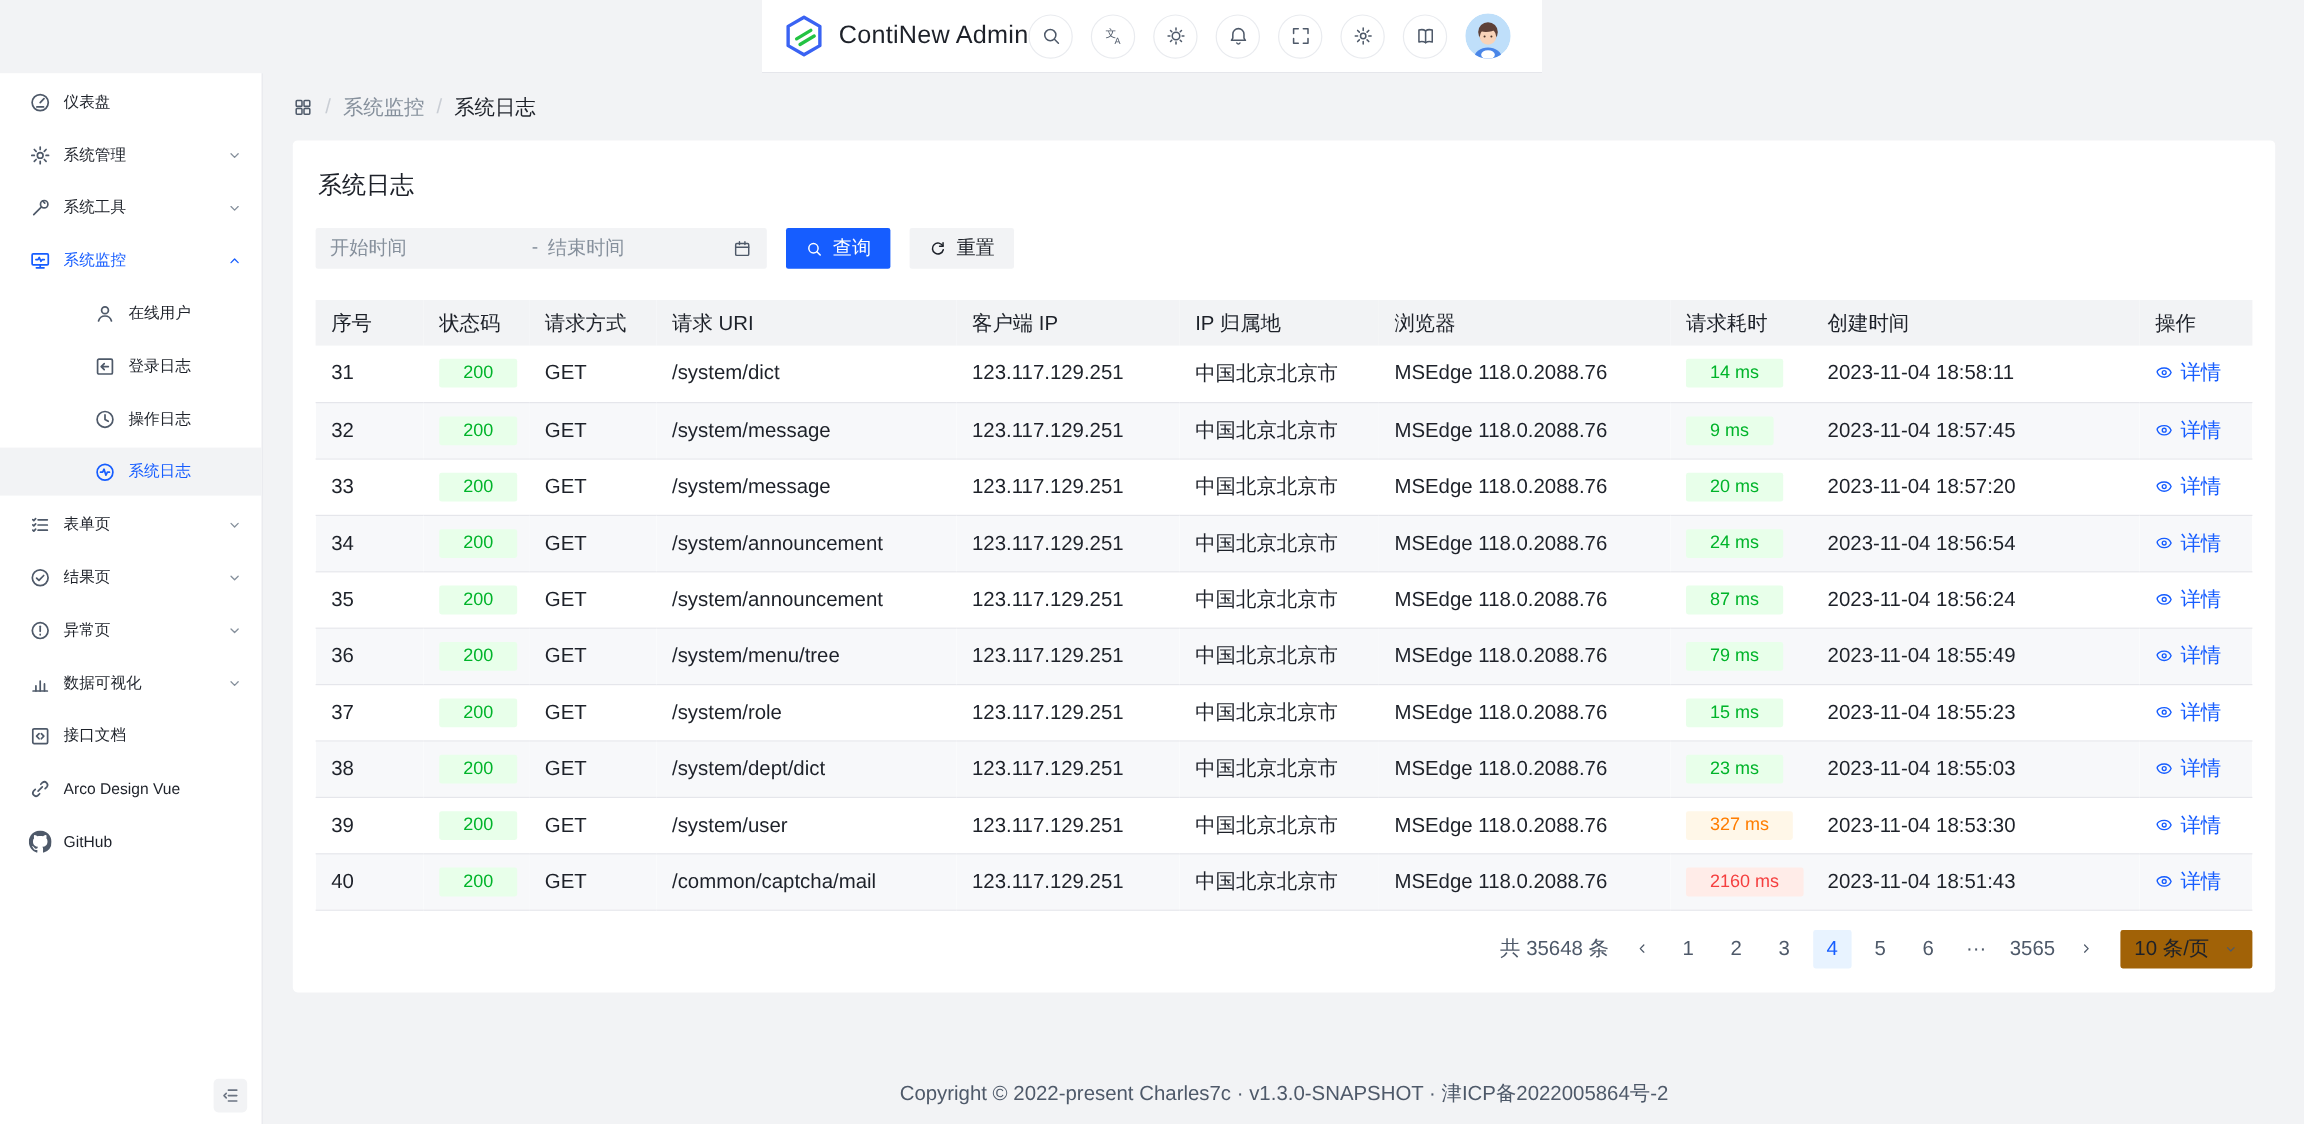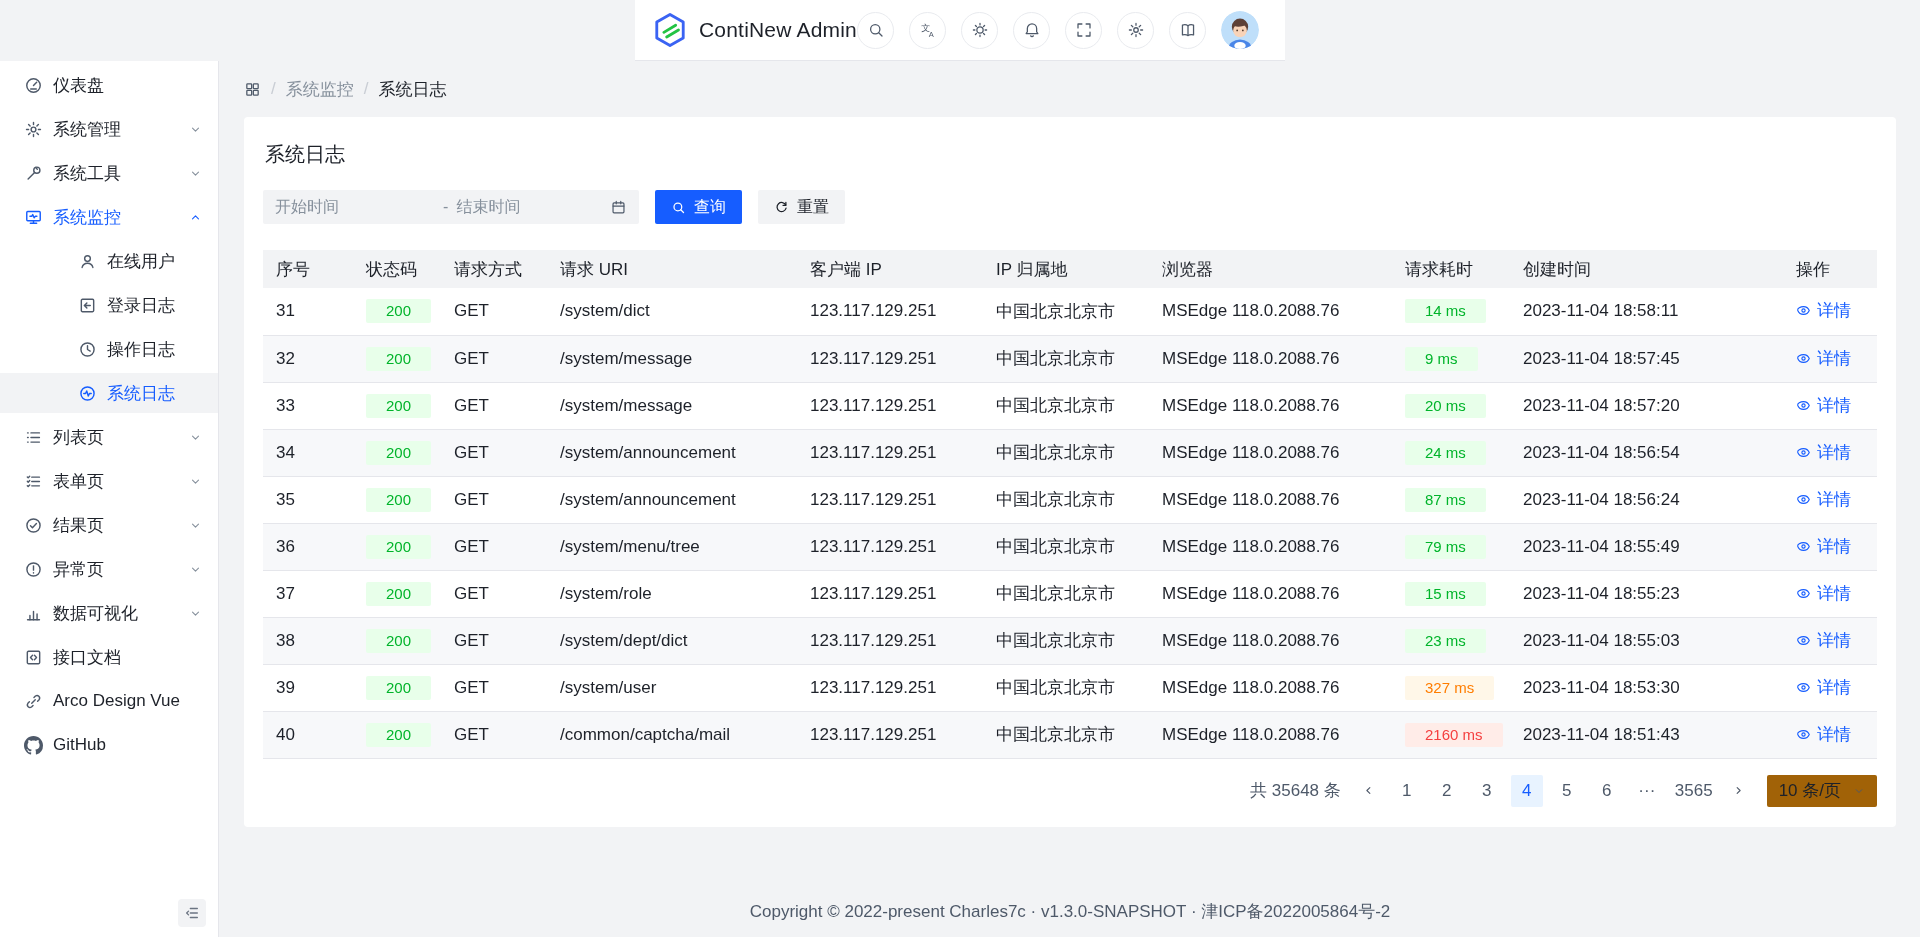--- a/index.html
+++ b/index.html
@@ -26,21 +26,21 @@
   .avatar { width:38px; height:38px; border-radius:50%; overflow:hidden; cursor:pointer; }
 
   
   .layout { flex:1; display:flex; min-height:0; }
   .sidebar {
     flex:0 0 220px; width:220px; background:#fff; border-right:1px solid #e5e6eb;
     padding-top:4px; position:relative;
   }
   .menu-item {
     height:40px; margin-bottom:4px; display:flex; align-items:center;
-    padding:0 16px 0 24px; gap:10px; font-size:17px; color:#1d2129; cursor:pointer;
+    padding:0 16px 0 24px; gap:10px; font-size:13px; color:#1d2129; cursor:pointer;
   }
   .menu-item .mi-icon { display:flex; color:#4e5969; width:20px; justify-content:center; }
   .menu-item .mi-label { flex:1; white-space:nowrap; overflow:hidden; }
   .menu-item .mi-chevron { color:#86909c; display:flex; }
   .menu-item.sub { padding-left:78px; }
   .menu-item.active-parent, .menu-item.active-parent .mi-icon, .menu-item.active-parent .mi-chevron { color:#165dff; }
   .menu-item.active { background:#f2f3f5; color:#165dff; }
   .menu-item.active .mi-icon { color:#165dff; }
   .collapse-btn {
     position:absolute; right:12px; bottom:10px; width:28px; height:28px; border-radius:4px;
@@ -290,34 +290,20 @@
       <span class="mi-label">操作日志</span>
           </div>
           <div class="menu-item sub active">
       <span class="mi-icon">
               <svg width="19" height="19" viewBox="0 0 24 24" fill="none" stroke="currentColor" stroke-width="1.8" stroke-linecap="round" stroke-linejoin="round">
                 <circle cx="12" cy="12" r="8.3"></circle>
                 <path d="M7.3 12h2.2l1.5-3.2 2 6.4 1.5-3.2h2.2"></path>
               </svg>
             </span>
       <span class="mi-label">系统日志</span>
-          </div>
-          <div class="menu-item  ">
-      <span class="mi-icon">
-              <svg width="19" height="19" viewBox="0 0 24 24" fill="none" stroke="currentColor" stroke-width="1.8" stroke-linecap="round" stroke-linejoin="round">
-                <path d="M8.8 6.2h10.7M8.8 12h10.7M8.8 17.8h10.7"></path>
-                <path d="M4.5 6.2h.8M4.5 12h.8M4.5 17.8h.8"></path>
-              </svg>
-            </span>
-      <span class="mi-label">列表页</span>
-            <span class="mi-chevron">
-              <svg width="13" height="13" viewBox="0 0 24 24" fill="none" stroke="currentColor" stroke-width="2" stroke-linecap="round" stroke-linejoin="round">
-                <path d="M6.5 9.5l5.5 5.5 5.5-5.5"></path>
-              </svg>
-            </span>
           </div>
           <div class="menu-item  ">
       <span class="mi-icon">
               <svg width="19" height="19" viewBox="0 0 24 24" fill="none" stroke="currentColor" stroke-width="1.8" stroke-linecap="round" stroke-linejoin="round">
                 <path d="M9.8 6.5h9.7M9.8 12h9.7M9.8 17.5h9.7"></path>
                 <path d="M4.2 6.3l1.1 1.1 1.9-2.1M4.2 11.8l1.1 1.1 1.9-2.1M4.2 17.3l1.1 1.1 1.9-2.1"></path>
               </svg>
             </span>
       <span class="mi-label">表单页</span>
             <span class="mi-chevron">

